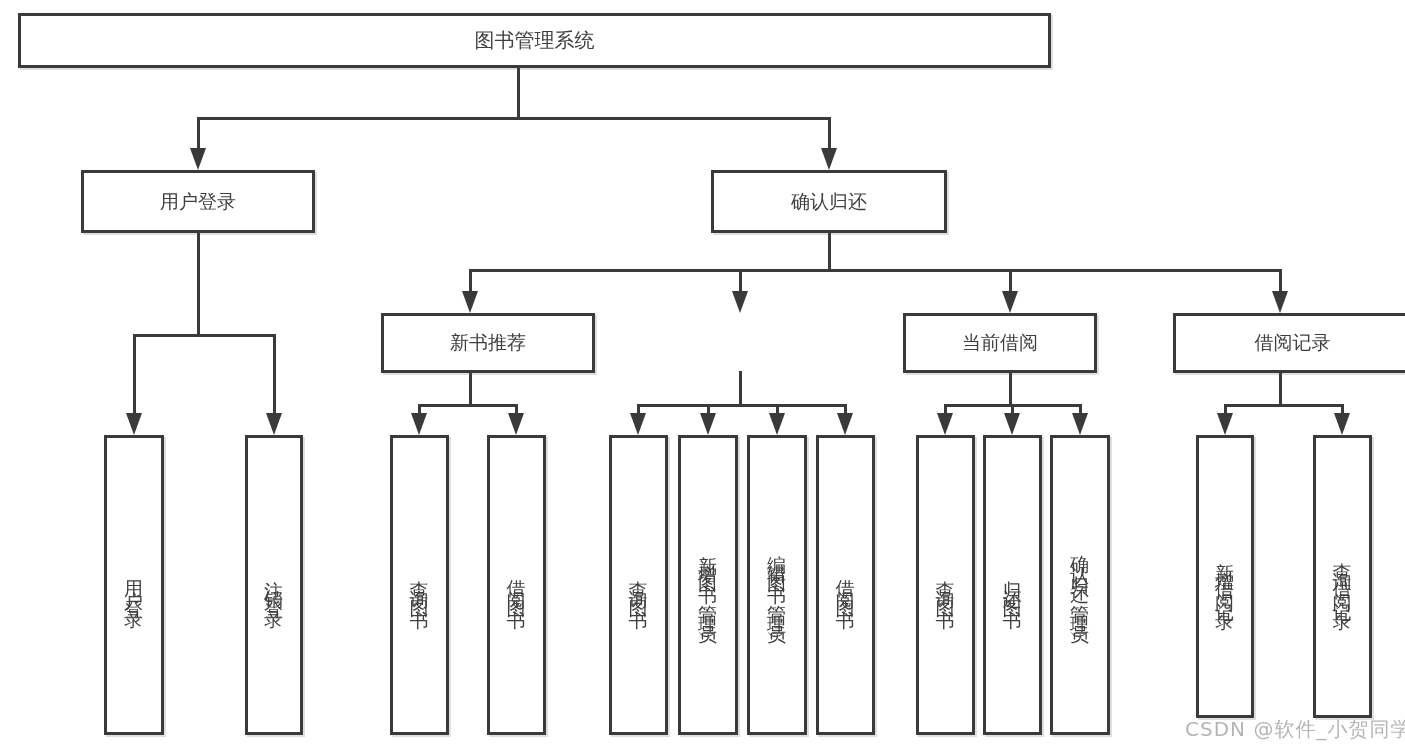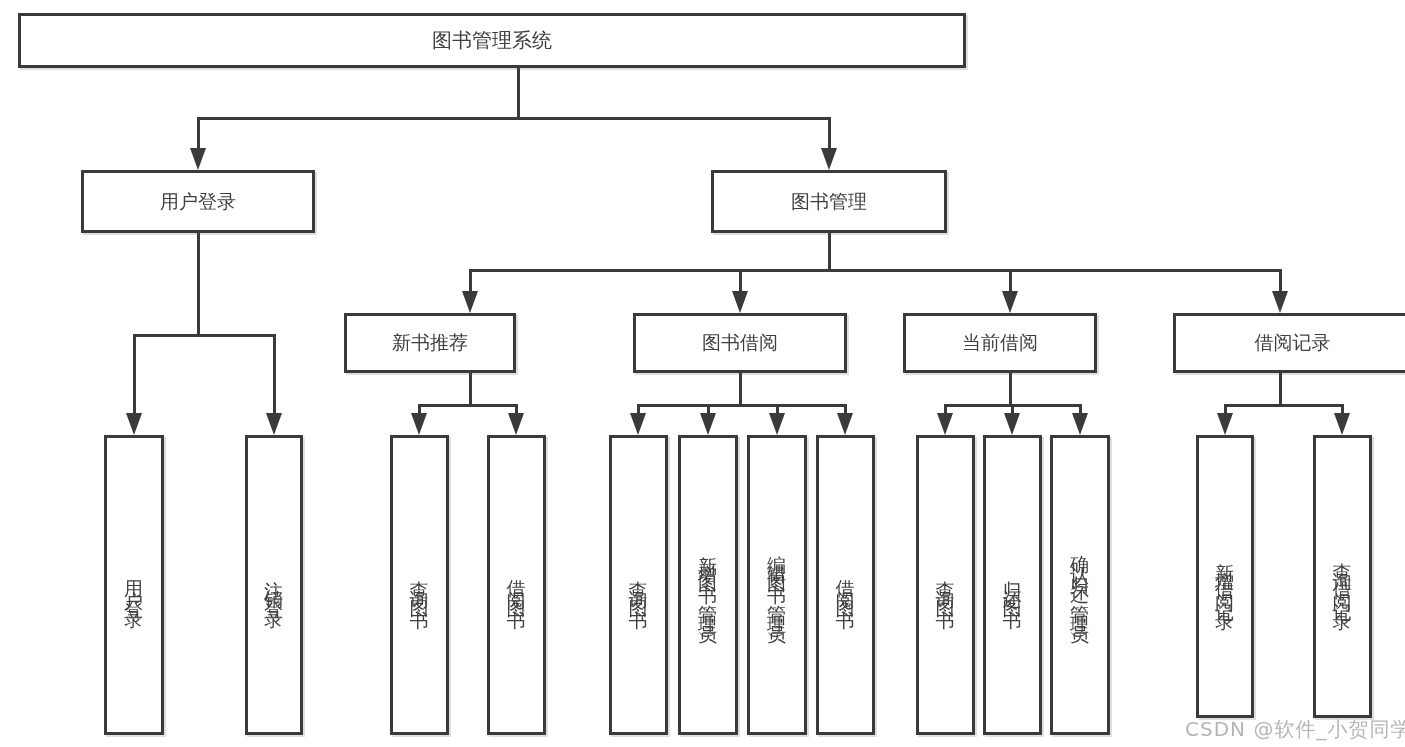--- a/index.html
+++ b/index.html
@@ -86,36 +86,33 @@
       <div class="arrow" style="left: 700px; top: 413px;"></div>
       <div class="arrow" style="left: 769px; top: 413px;"></div>
       <div class="arrow" style="left: 837px; top: 413px;"></div>
       <div class="arrow" style="left: 937px; top: 413px;"></div>
       <div class="arrow" style="left: 1004px; top: 413px;"></div>
       <div class="arrow" style="left: 1072px; top: 413px;"></div>
       <div class="arrow" style="left: 1217px; top: 413px;"></div>
       <div class="arrow" style="left: 1334px; top: 413px;"></div>
     </div>
 
-  <div class="node root" style="left:18px;top:13px;width:948px;height:55px">
+  <div class="node root" style="left:18px;top:13px;width:1033px;height:55px">
     <span class="lbl">图书管理系统</span>
   </div>
 
   <div class="node" style="left:81px;top:170px;width:234px;height:63px">
     <span class="lbl">用户登录</span>
   </div>
   <div class="node" style="left:711px;top:170px;width:236px;height:63px">
-    <span class="lbl">图书管理</span>
+    <span class="lbl">确认归还</span>
   </div>
 
-  <div class="node" style="left:344px;top:313px;width:172px;height:60px">
+  <div class="node" style="left:381px;top:313px;width:214px;height:60px">
     <span class="lbl">新书推荐</span>
-  </div>
-  <div class="node" style="left:633px;top:313px;width:214px;height:60px">
-    <span class="lbl">图书借阅</span>
   </div>
   <div class="node" style="left:903px;top:313px;width:194px;height:60px">
     <span class="lbl">当前借阅</span>
   </div>
   <div class="node" style="left:1173px;top:313px;width:239px;height:60px">
     <span class="lbl">借阅记录</span>
   </div>
 
   <div class="node vnode" style="left:104px;top:435px;width:60px;height:300px">
     <span class="lbl">用户登录</span>

